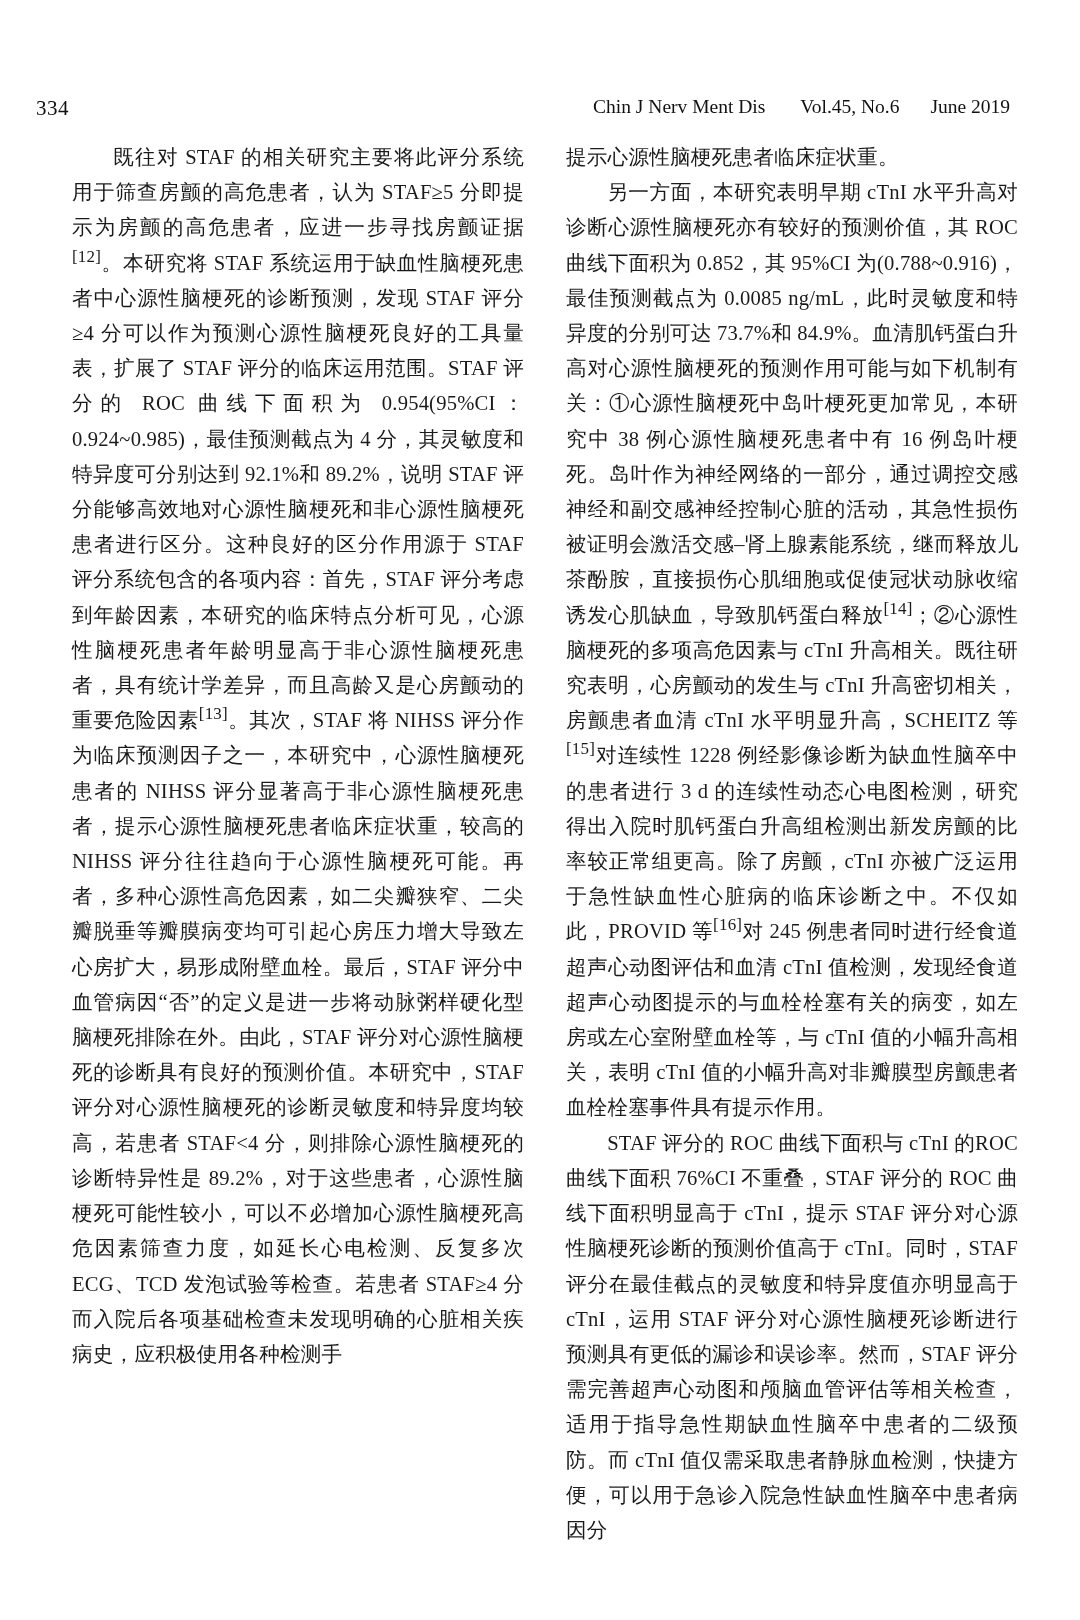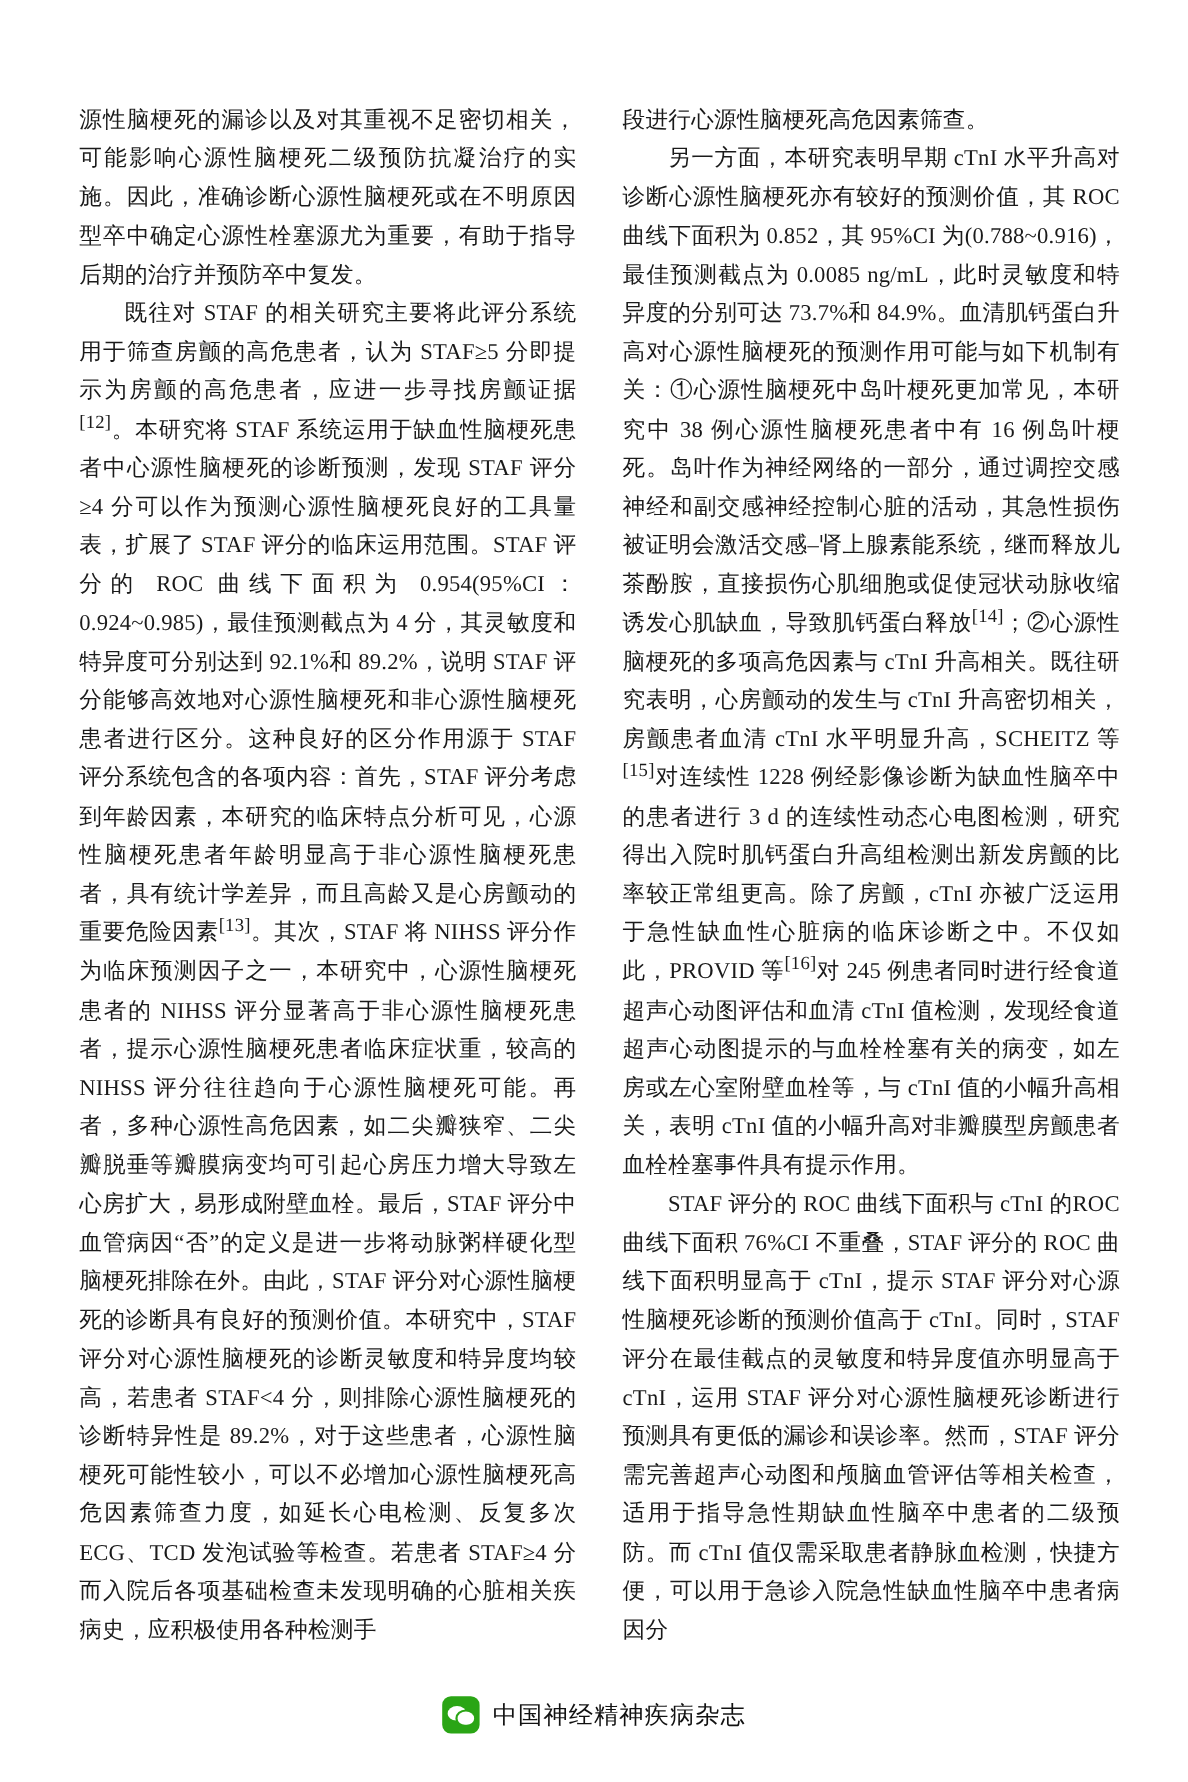--- a/index.html
+++ b/index.html
@@ -121,36 +121,37 @@
     color: #111;
     font-family: "Liberation Serif", "DejaVu Serif", serif;
     letter-spacing: 1px;
   }
 </style>
 </head>
 <body>
 
 <div class="page">
 
+  <div class="header">
+    <div class="page-number">334</div>
+    <div class="header-meta">
+      <span class="hm-journal">Chin J Nerv Ment Dis</span>
+      <span class="hm-vol">Vol.45, No.6</span>
+      <span class="hm-date">June  2019</span>
+    </div>
+  </div>
 
   <div class="columns">
 
     <div class="col">
-      <p class="para"><span>源性脑梗死的漏诊以及对其重视不足密切相关，可能影响心源性脑梗死二级预防抗凝治疗的实施。因此，准确诊断心源性脑梗死或在不明原因型卒中确定心源性栓塞源尤为重要，有助于指导后期的治疗并预防卒中复发。</span></p>
       <p class="para indent"><span>既往对 STAF 的相关研究主要将此评分系统用于筛查房颤的高危患者，认为 STAF≥5 分即提示为房颤的高危患者，应进一步寻找房颤证据</span><span class="sup">[12]</span><span>。本研究将 STAF 系统运用于缺血性脑梗死患者中心源性脑梗死的诊断预测，发现 STAF 评分≥4 分可以作为预测心源性脑梗死良好的工具量表，扩展了 STAF 评分的临床运用范围。STAF 评分的 ROC 曲线下面积为 0.954(95%CI：0.924~0.985)，最佳预测截点为 4 分，其灵敏度和特异度可分别达到 92.1%和 89.2%，说明 STAF 评分能够高效地对心源性脑梗死和非心源性脑梗死患者进行区分。这种良好的区分作用源于 STAF 评分系统包含的各项内容：首先，STAF 评分考虑到年龄因素，本研究的临床特点分析可见，心源性脑梗死患者年龄明显高于非心源性脑梗死患者，具有统计学差异，而且高龄又是心房颤动的重要危险因素</span><span class="sup">[13]</span><span>。其次，STAF 将 NIHSS 评分作为临床预测因子之一，本研究中，心源性脑梗死患者的 NIHSS 评分显著高于非心源性脑梗死患者，提示心源性脑梗死患者临床症状重，较高的 NIHSS 评分往往趋向于心源性脑梗死可能。再者，多种心源性高危因素，如二尖瓣狭窄、二尖瓣脱垂等瓣膜病变均可引起心房压力增大导致左心房扩大，易形成附壁血栓。最后，STAF 评分中血管病因“否”的定义是进一步将动脉粥样硬化型脑梗死排除在外。由此，STAF 评分对心源性脑梗死的诊断具有良好的预测价值。本研究中，STAF 评分对心源性脑梗死的诊断灵敏度和特异度均较高，若患者 STAF&lt;4 分，则排除心源性脑梗死的诊断特异性是 89.2%，对于这些患者，心源性脑梗死可能性较小，可以不必增加心源性脑梗死高危因素筛查力度，如延长心电检测、反复多次 ECG、TCD 发泡试验等检查。若患者 STAF≥4 分而入院后各项基础检查未发现明确的心脏相关疾病史，应积极使用各种检测手</span></p>
     </div>
 
     <div class="col">
-      <p class="para"><span>段进行心源性脑梗死高危因素筛查。</span></p>
+      <p class="para"><span>提示心源性脑梗死患者临床症状重。</span></p>
       <p class="para indent"><span>另一方面，本研究表明早期 cTnI 水平升高对诊断心源性脑梗死亦有较好的预测价值，其 ROC 曲线下面积为 0.852，其 95%CI 为(0.788~0.916)，最佳预测截点为 0.0085 ng/mL，此时灵敏度和特异度的分别可达 73.7%和 84.9%。血清肌钙蛋白升高对心源性脑梗死的预测作用可能与如下机制有关：①心源性脑梗死中岛叶梗死更加常见，本研究中 38 例心源性脑梗死患者中有 16 例岛叶梗死。岛叶作为神经网络的一部分，通过调控交感神经和副交感神经控制心脏的活动，其急性损伤被证明会激活交感–肾上腺素能系统，继而释放儿茶酚胺，直接损伤心肌细胞或促使冠状动脉收缩诱发心肌缺血，导致肌钙蛋白释放</span><span class="sup">[14]</span><span>；②心源性脑梗死的多项高危因素与 cTnI 升高相关。既往研究表明，心房颤动的发生与 cTnI 升高密切相关，房颤患者血清 cTnI 水平明显升高，SCHEITZ 等</span><span class="sup">[15]</span><span>对连续性 1228 例经影像诊断为缺血性脑卒中的患者进行 3 d 的连续性动态心电图检测，研究得出入院时肌钙蛋白升高组检测出新发房颤的比率较正常组更高。除了房颤，cTnI 亦被广泛运用于急性缺血性心脏病的临床诊断之中。不仅如此，PROVID 等</span><span class="sup">[16]</span><span>对 245 例患者同时进行经食道超声心动图评估和血清 cTnI 值检测，发现经食道超声心动图提示的与血栓栓塞有关的病变，如左房或左心室附壁血栓等，与 cTnI 值的小幅升高相关，表明 cTnI 值的小幅升高对非瓣膜型房颤患者血栓栓塞事件具有提示作用。</span></p>
       <p class="para indent"><span>STAF 评分的 ROC 曲线下面积与 cTnI 的ROC 曲线下面积 76%CI 不重叠，STAF 评分的 ROC 曲线下面积明显高于 cTnI，提示 STAF 评分对心源性脑梗死诊断的预测价值高于 cTnI。同时，STAF 评分在最佳截点的灵敏度和特异度值亦明显高于 cTnI，运用 STAF 评分对心源性脑梗死诊断进行预测具有更低的漏诊和误诊率。然而，STAF 评分需完善超声心动图和颅脑血管评估等相关检查，适用于指导急性期缺血性脑卒中患者的二级预防。而 cTnI 值仅需采取患者静脉血检测，快捷方便，可以用于急诊入院急性缺血性脑卒中患者病因分</span></p>
     </div>
 
   </div>
 
-  <div class="footer">
-    <div class="wechat-badge">
-      <span class="wechat-icon"></span>
-      <span class="wechat-text">中国神经精神疾病杂志</span>
-    </div>
-  </div>
 
 </div>
 
 </body></html>

